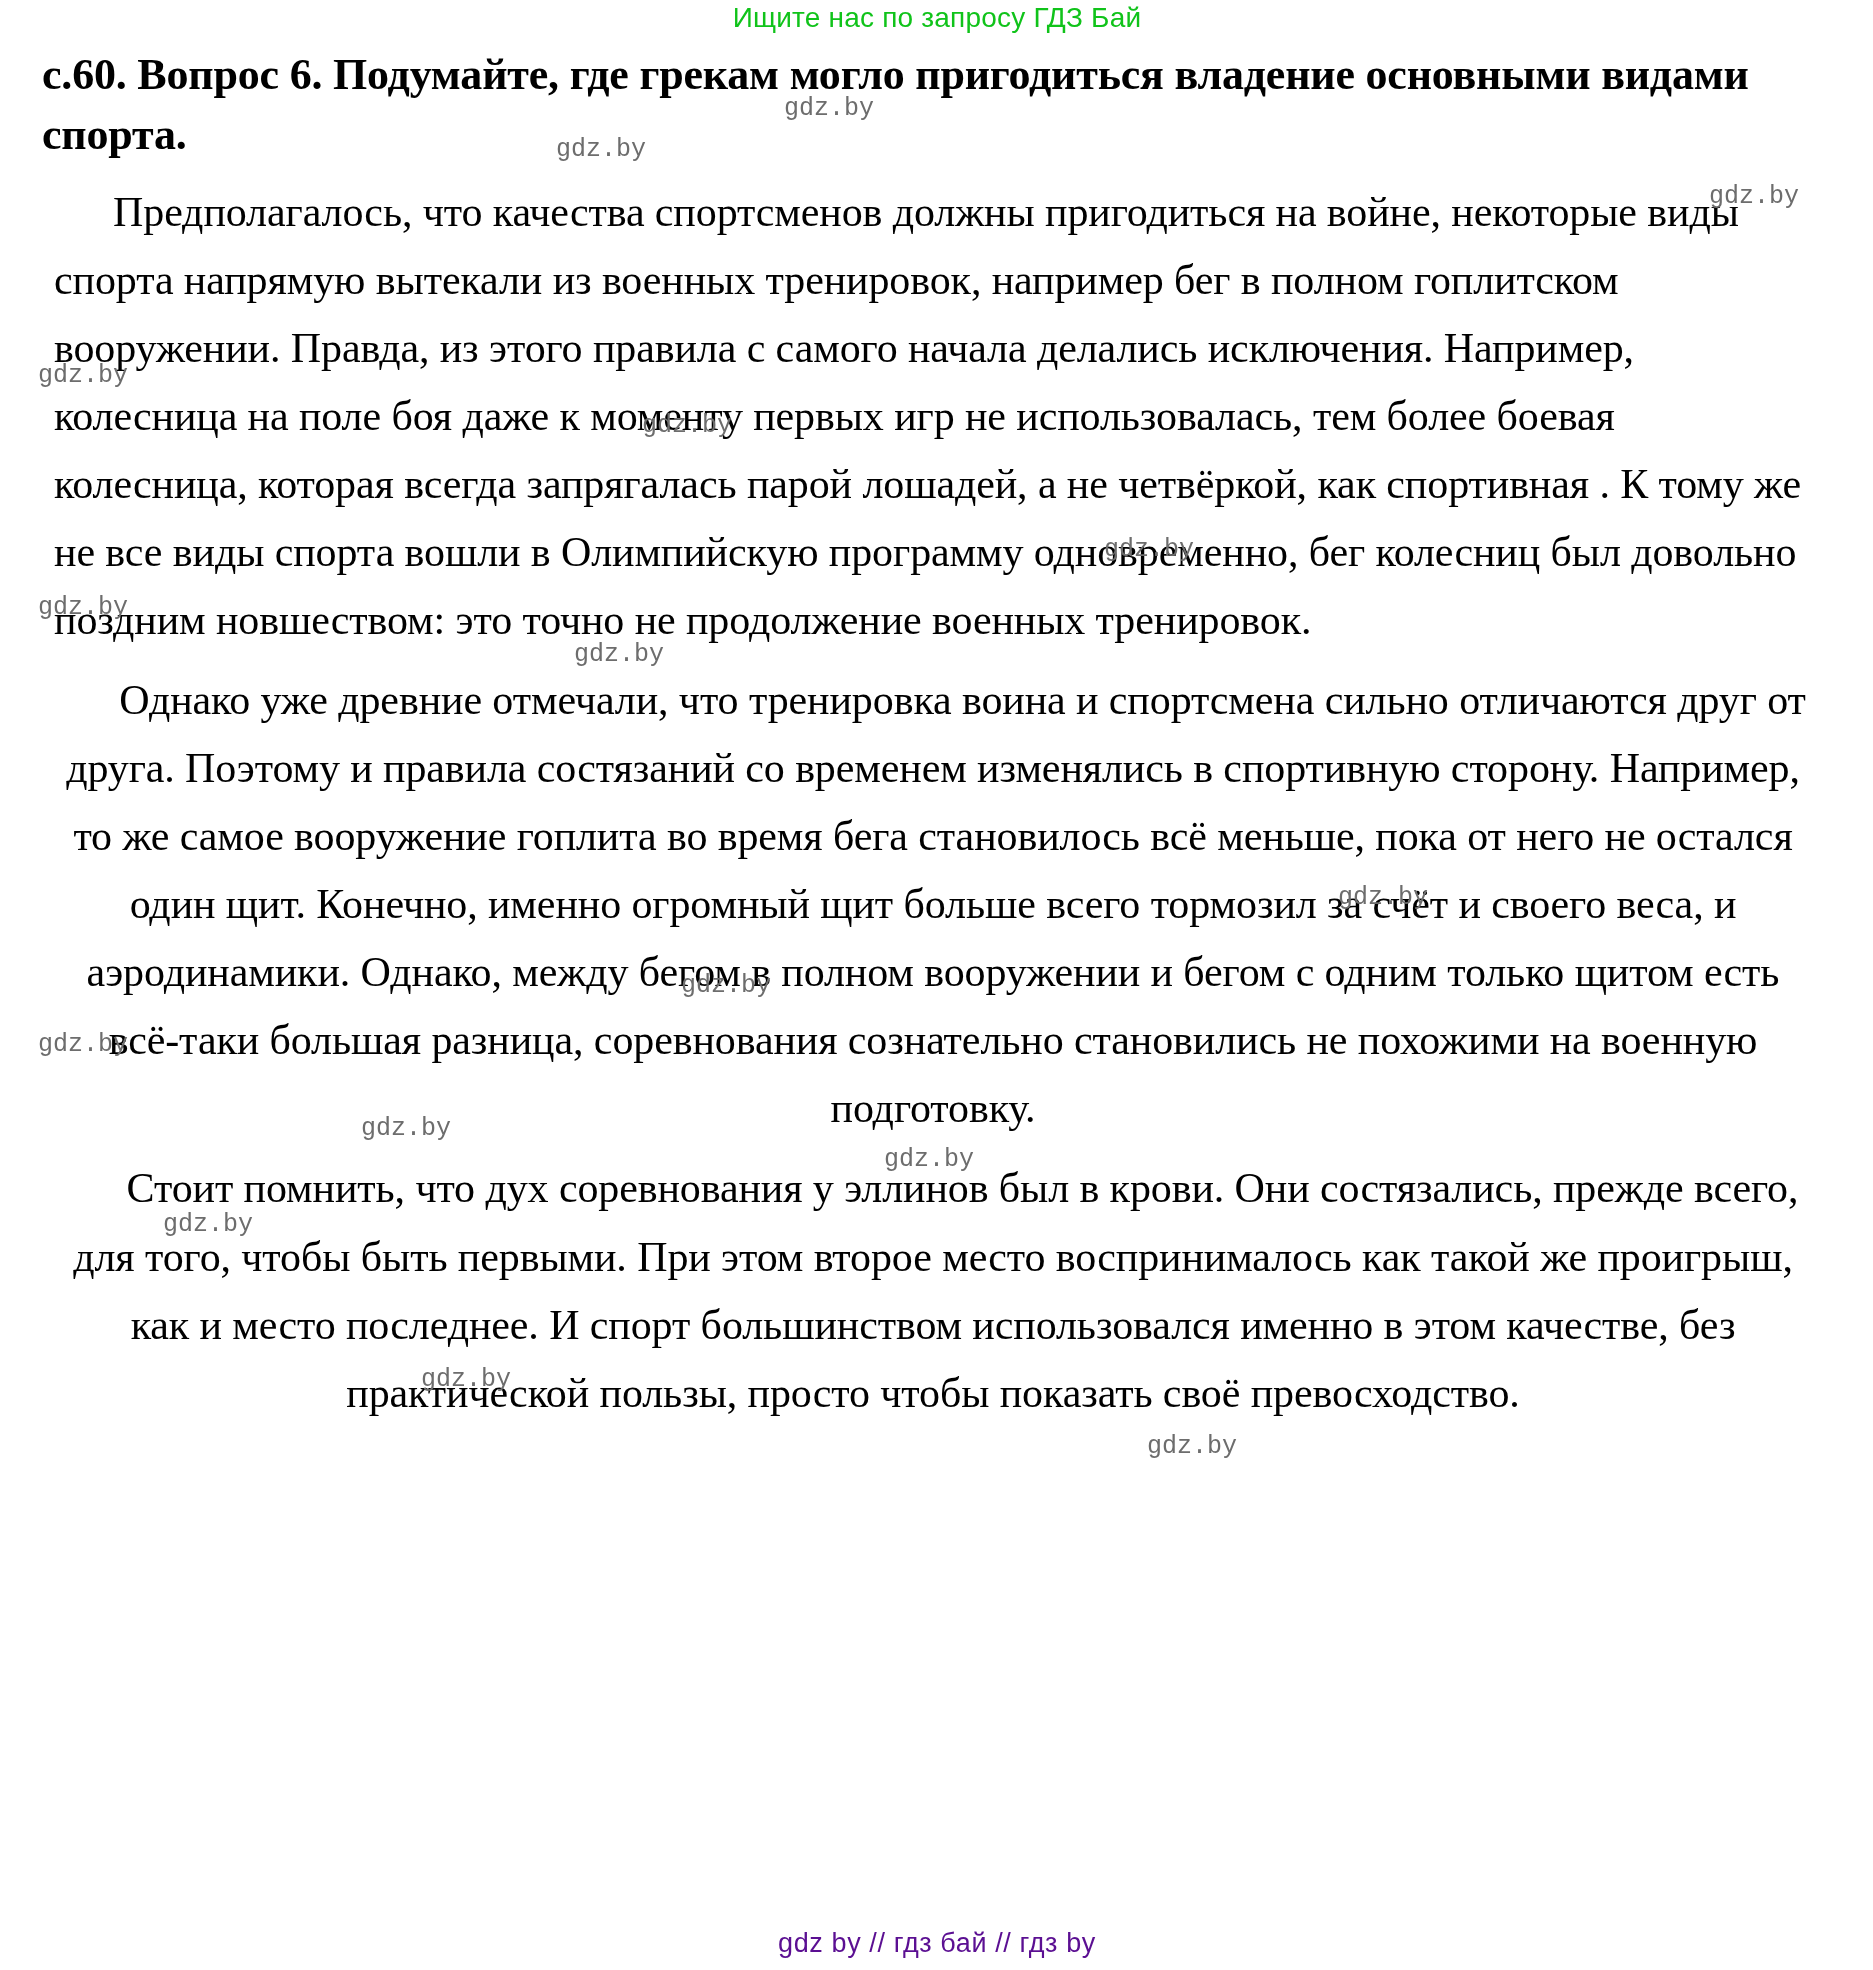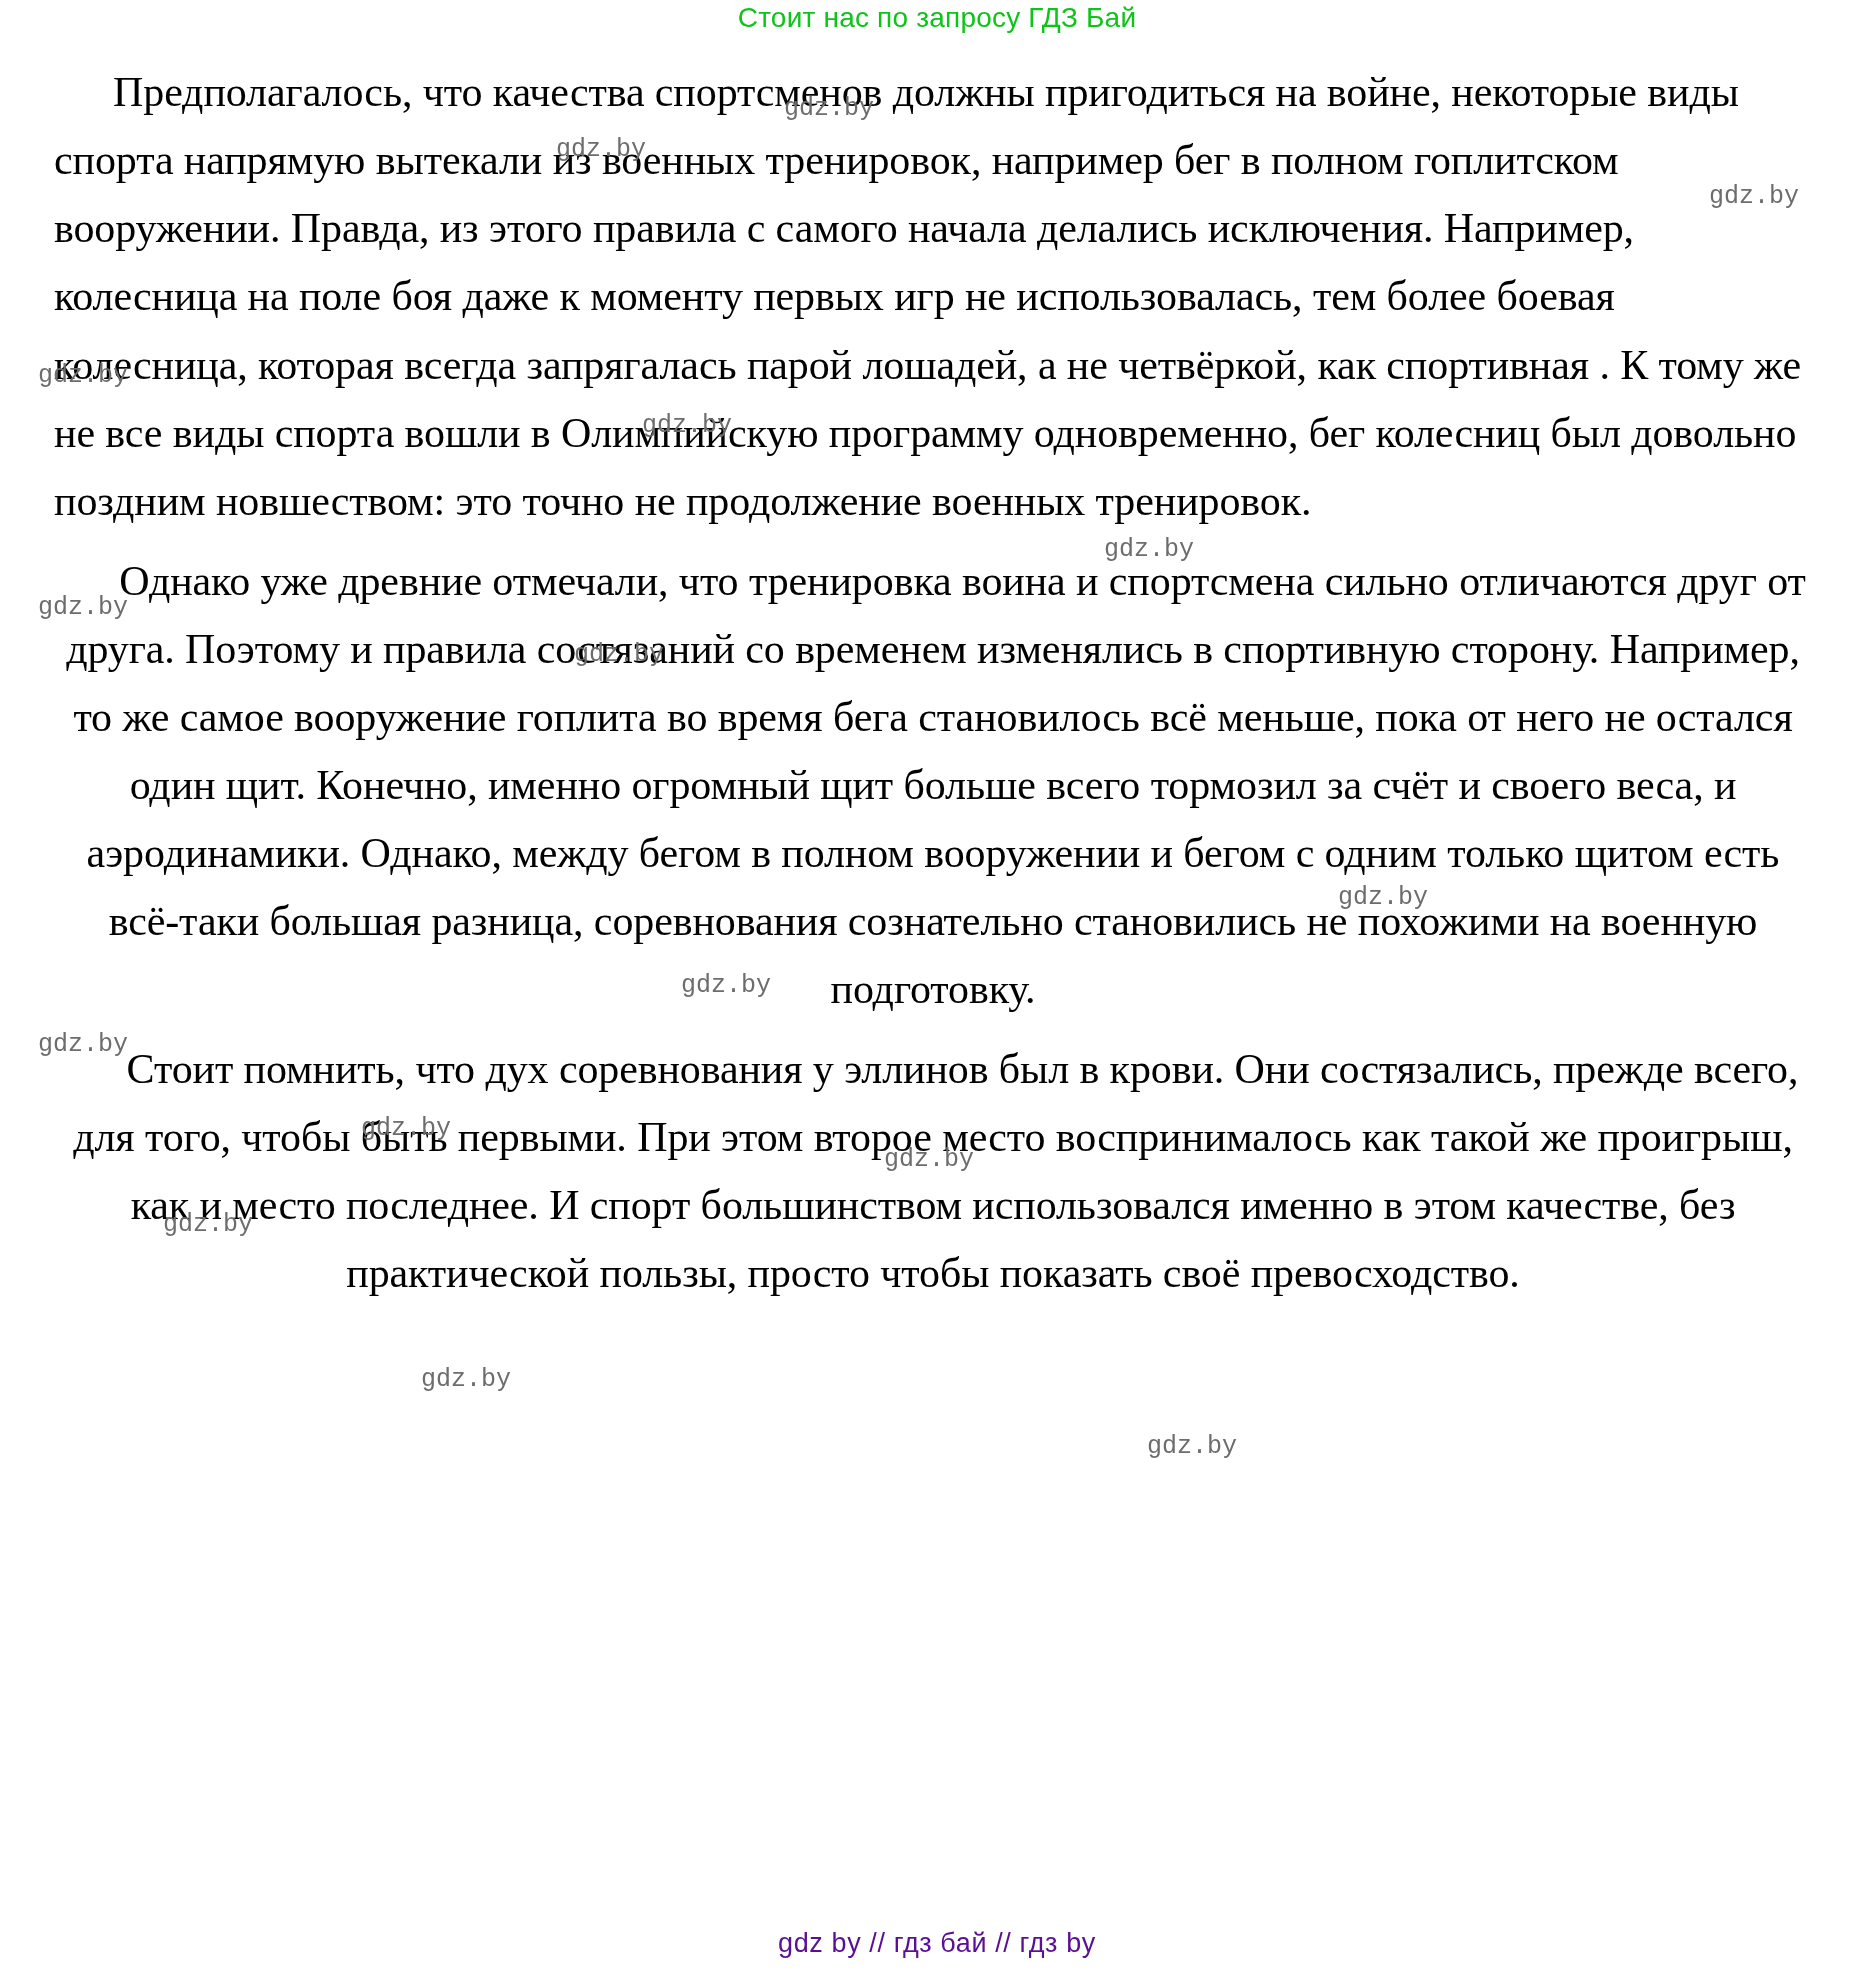--- a/index.html
+++ b/index.html
@@ -99,25 +99,26 @@
     font-size: 27px;
     font-weight: 400;
     letter-spacing: 0.6px;
     line-height: 1;
   }
 </style>
 </head>
 <body>
 
 <div class="promo-bar">
-  <span class="promo-text">Стоит нас по запросу ГДЗ Бай</span>
+  <span class="promo-text">Ищите нас по запросу ГДЗ Бай</span>
 </div>
 
 <div class="page">
 
+  <h1 class="doc-title">с.60. Вопрос 6. Подумайте, где грекам могло пригодиться владение основными видами спорта.</h1>
 
   <p class="para first">Предполагалось, что качества спортсменов должны пригодиться на войне, некоторые виды спорта напрямую вытекали из военных тренировок, например бег в полном гоплитском вооружении. Правда, из этого правила с самого начала делались исключения. Например, колесница на поле боя даже к моменту первых игр не использовалась, тем более боевая колесница, которая всегда запрягалась парой лошадей, а не четвёркой, как спортивная . К тому же не все виды спорта вошли в Олимпийскую программу одновременно, бег колесниц был довольно поздним новшеством: это точно не продолжение военных тренировок.</p>
 
   <p class="para">Однако уже древние отмечали, что тренировка воина и спортсмена сильно отличаются друг от друга. Поэтому и правила состязаний со временем изменялись в спортивную сторону. Например, то же самое вооружение гоплита во время бега становилось всё меньше, пока от него не остался один щит. Конечно, именно огромный щит больше всего тормозил за счёт и своего веса, и аэродинамики. Однако, между бегом в полном вооружении и бегом с одним только щитом есть всё-таки большая разница, соревнования сознательно становились не похожими на военную подготовку.</p>
 
   <p class="para">Стоит помнить, что дух соревнования у эллинов был в крови. Они состязались, прежде всего, для того, чтобы быть первыми. При этом второе место воспринималось как такой же проигрыш, как и место последнее. И спорт большинством использовался именно в этом качестве, без практической пользы, просто чтобы показать своё превосходство.</p>
 
 </div>
 
 <div id="watermark-layer">

